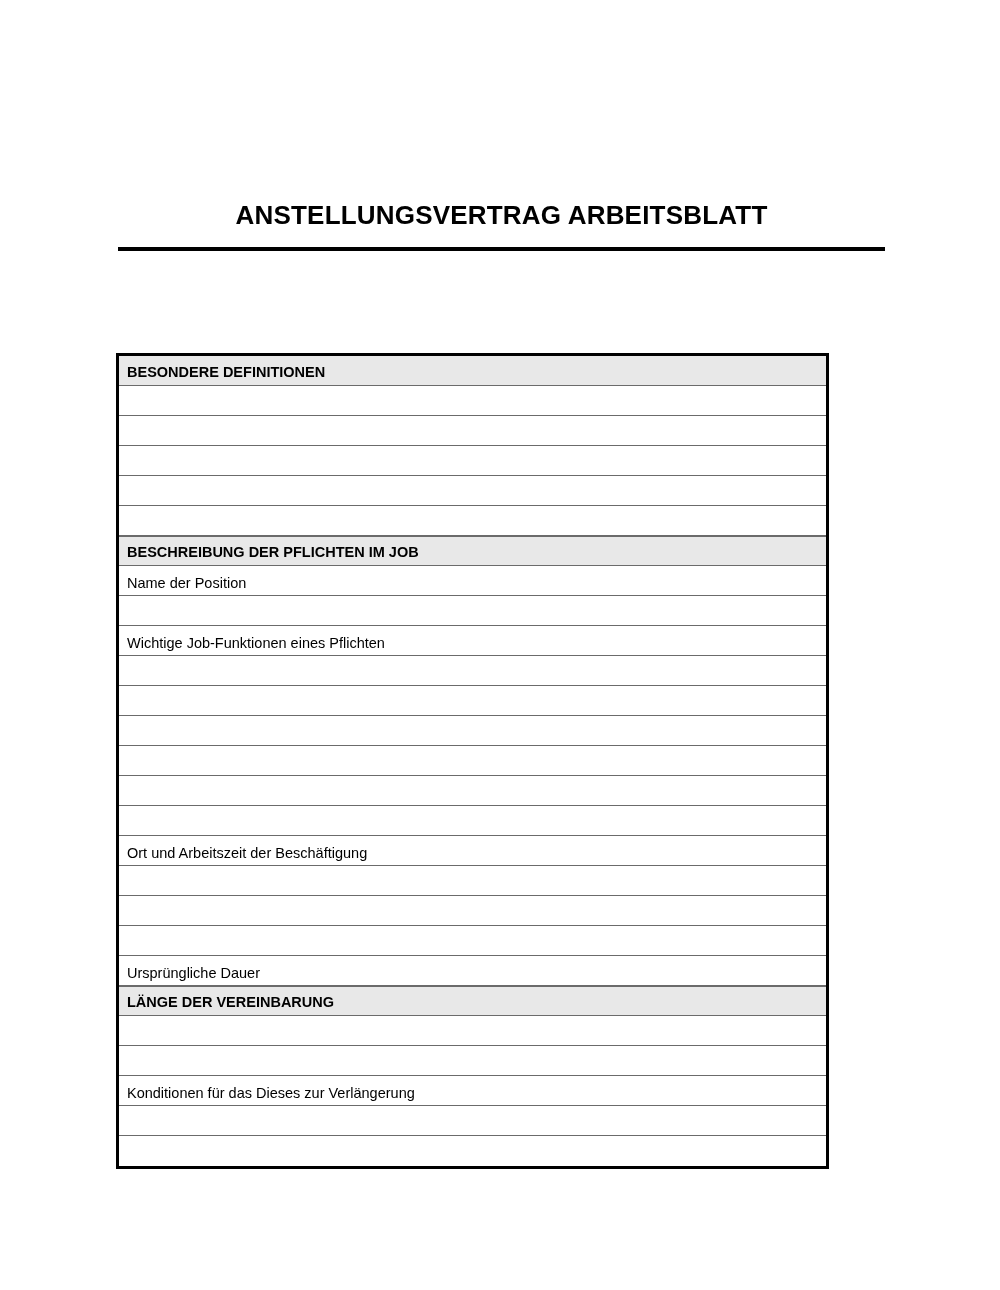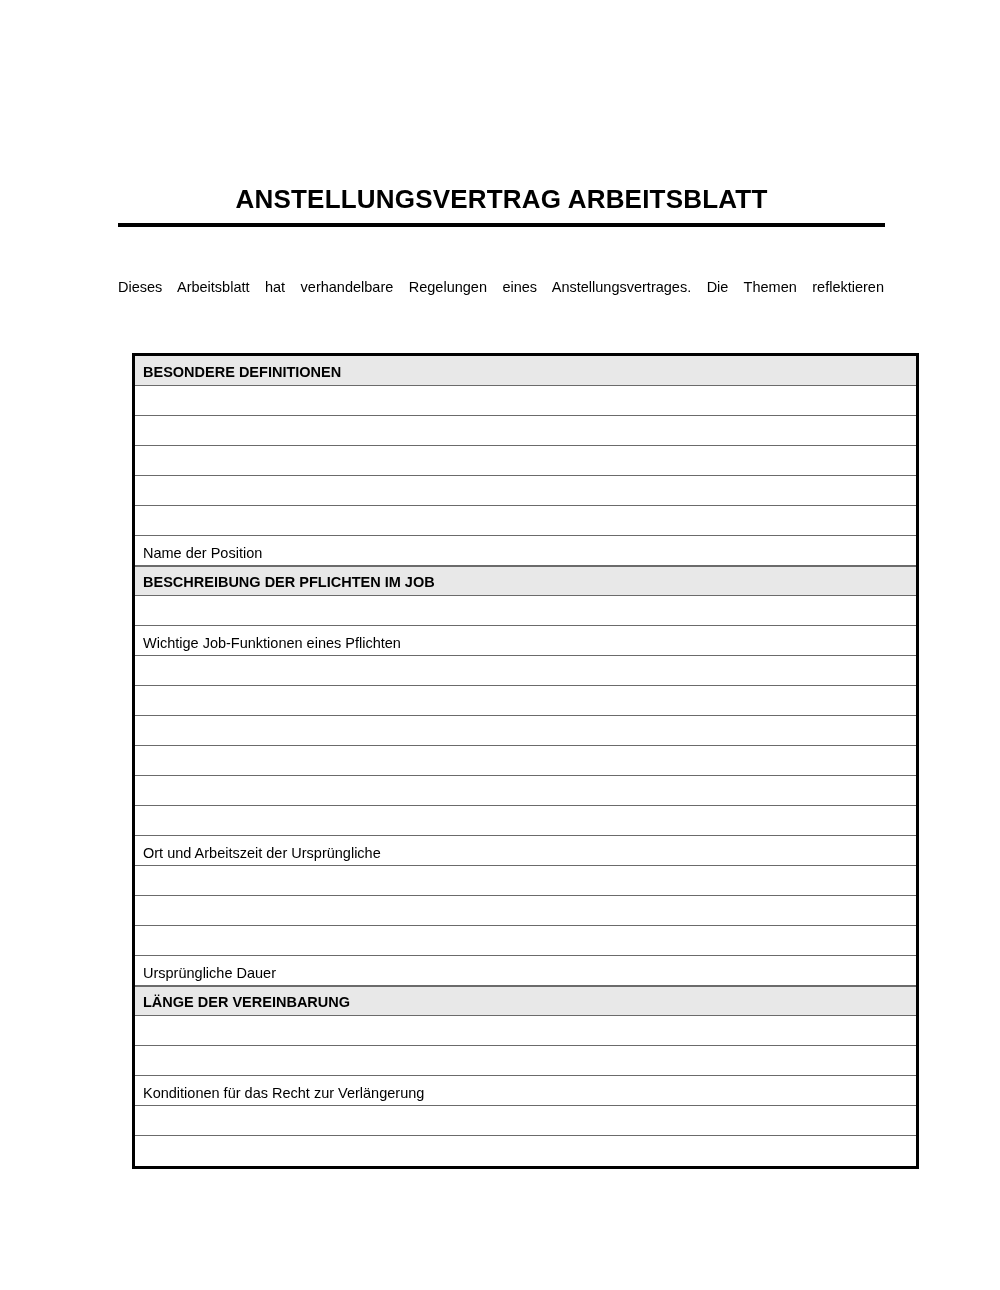--- a/index.html
+++ b/index.html
@@ -24,21 +24,21 @@
   }
 
   
   .title-block {
     position: absolute;
     left: 118px;
     top: 183px;
     width: 767px;
   }
   .doc-title {
-    margin: 0;
+    margin: 16px;
     text-align: center;
     font-size: 26px;
     line-height: 32px;
     font-weight: bold;
     letter-spacing: 0.2px;
     white-space: nowrap;
   }
   .title-rule {
     margin-top: 8px;
     width: 100%;
@@ -62,25 +62,24 @@
   .intro .line-just {
     text-align: justify;
     text-align-last: justify;
   }
 
   
   .worksheet {
     position: absolute;
     left: 116px;
     top: 353px;
-    width: 787px;
+    width: 713px;
     box-sizing: border-box;
     border: 3px solid #000000;
     background: #a16207;
-    margin-left: 16px;
   }
 
   .row {
     box-sizing: border-box;
     height: 30px;
     border-bottom: 1.5px solid #6b6b6b;
     position: relative;
     background: #ffffff;
   }
   .row:last-child {
@@ -119,21 +118,20 @@
 <body>
 
 <div class="page">
 
   <div class="title-block">
     <h1 class="doc-title">ANSTELLUNGSVERTRAG ARBEITSBLATT</h1>
     <div class="title-rule"></div>
   </div>
 
   <p class="intro">
-    <span class="line-just">Dieses Arbeitsblatt hat verhandelbare Regelungen eines Anstellungsvertrages. Die Themen reflektieren</span>
   </p>
 
   <div class="worksheet" id="worksheet">
       <div class="row section-header">
         <span class="cell-text">BESONDERE DEFINITIONEN</span>
       </div>
       <div class="row empty">
         <span class="cell-text"></span>
       </div>
       <div class="row empty">
@@ -141,26 +139,26 @@
       </div>
       <div class="row empty">
         <span class="cell-text"></span>
       </div>
       <div class="row empty">
         <span class="cell-text"></span>
       </div>
       <div class="row empty">
         <span class="cell-text"></span>
       </div>
-      <div class="row">
-        <span class="cell-text">Name der Position</span>
-      </div>
       <div class="row section-header">
         <span class="cell-text">BESCHREIBUNG DER PFLICHTEN IM JOB</span>
       </div>
+      <div class="row">
+        <span class="cell-text">Name der Position</span>
+      </div>
       <div class="row empty">
         <span class="cell-text"></span>
       </div>
       <div class="row">
         <span class="cell-text">Wichtige Job-Funktionen eines Pflichten</span>
       </div>
       <div class="row empty">
         <span class="cell-text"></span>
       </div>
       <div class="row empty">
@@ -172,21 +170,21 @@
       <div class="row empty">
         <span class="cell-text"></span>
       </div>
       <div class="row empty">
         <span class="cell-text"></span>
       </div>
       <div class="row empty">
         <span class="cell-text"></span>
       </div>
       <div class="row">
-        <span class="cell-text">Ort und Arbeitszeit der Ursprüngliche</span>
+        <span class="cell-text">Ort und Arbeitszeit der Beschäftigung</span>
       </div>
       <div class="row empty">
         <span class="cell-text"></span>
       </div>
       <div class="row empty">
         <span class="cell-text"></span>
       </div>
       <div class="row empty">
         <span class="cell-text"></span>
       </div>
@@ -196,21 +194,21 @@
       <div class="row section-header">
         <span class="cell-text">LÄNGE DER VEREINBARUNG</span>
       </div>
       <div class="row empty">
         <span class="cell-text"></span>
       </div>
       <div class="row empty">
         <span class="cell-text"></span>
       </div>
       <div class="row">
-        <span class="cell-text">Konditionen für das Recht zur Verlängerung</span>
+        <span class="cell-text">Konditionen für das Dieses zur Verlängerung</span>
       </div>
       <div class="row empty">
         <span class="cell-text"></span>
       </div>
       <div class="row empty">
         <span class="cell-text"></span>
       </div>
     </div>
 
 </div>

